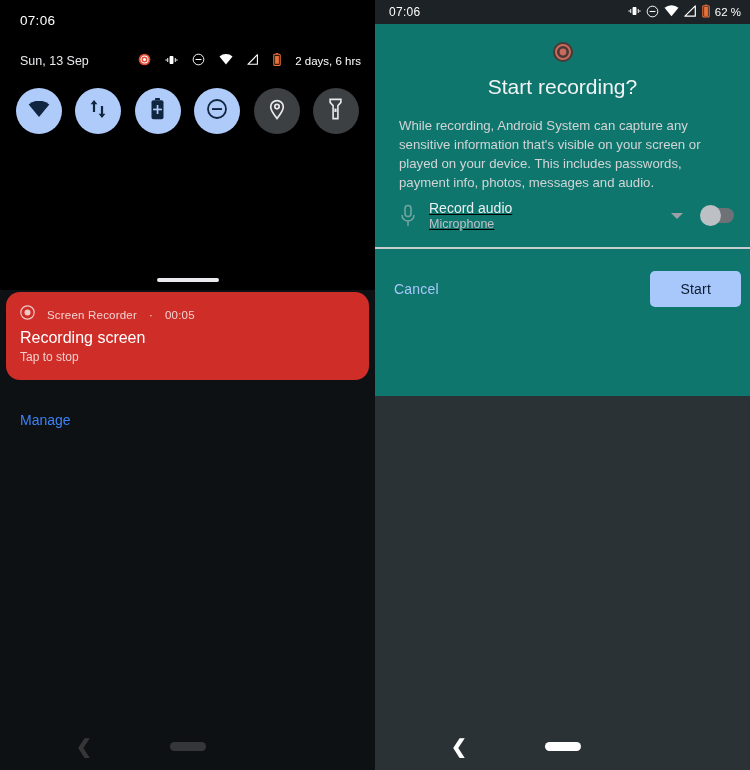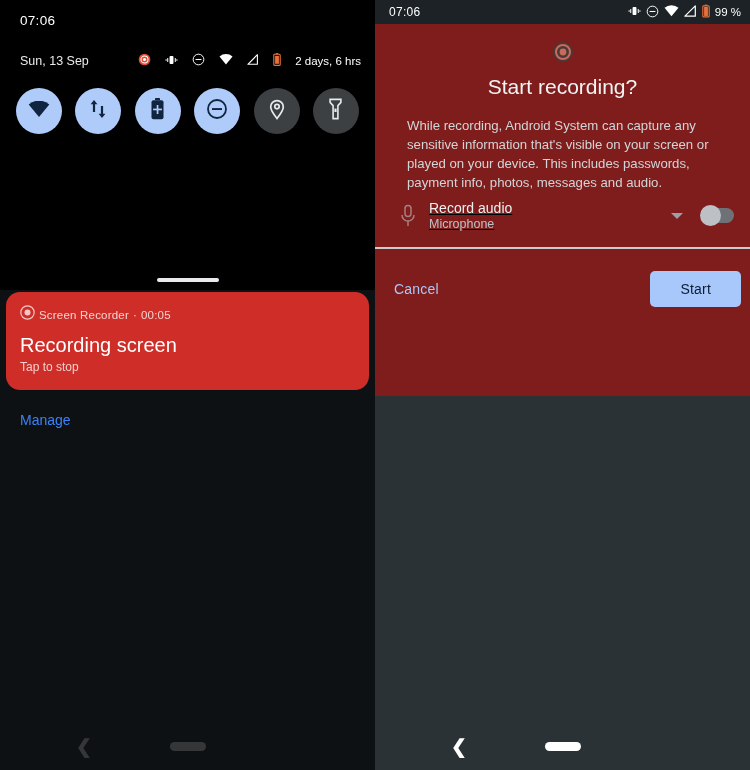--- a/index.html
+++ b/index.html
@@ -76,48 +76,48 @@
   .tile.on  { background: #aecbfa; }
   .tile.off { background: #3c4043; }
   .drag-handle {
     position: absolute; bottom: 8px; left: 50%; transform: translateX(-50%);
     width: 62px; height: 4px; border-radius: 2px; background: #e8eaed;
   }
   .notif {
     position: absolute; top: 292px; left: 6px; right: 6px;
     background: #cf2d28; border-radius: 14px; padding: 13px 14px 16px 14px;
   }
-  .notif-head { display: flex; align-items: center; gap: 4px; }
+  .notif-head { display: flex; align-items: center; gap: 12px; }
   .notif-app { font-size: 11.5px; color: #f3d3d1; letter-spacing: .2px; }
-  .notif-title { margin-top: 10px; font-size: 20px; color: #ffffff; }
+  .notif-title { margin-top: 5px; font-size: 16px; color: #ffffff; }
   .notif-sub  { margin-top: 3px; font-size: 12px; color: #f2cfcd; }
   .manage {
     position: absolute; top: 412px; left: 20px;
     font-size: 14px; color: #3b82f6; font-weight: 500;
   }
 
   
   .r-statusbar {
     position: absolute; top: 0; left: 0; right: 0; height: 24px;
     background: #1c2226; display: flex; align-items: center;
     justify-content: space-between; padding: 0 9px 0 14px;
   }
   .r-clock { font-size: 12px; color: #fff; letter-spacing: .3px; }
   .r-icons { display: flex; align-items: center; gap: 5px; color: #fff; font-size: 11.5px; }
   .dialog {
     position: absolute; top: 24px; left: 0; right: 0; height: 372px;
-    background: #7f1d1d;
+    background: #0f766e;
   }
   .dlg-icon { margin: 17px auto 0; width: 22px; height: 22px; }
   .dlg-title {
     margin-top: 12px; text-align: center; font-size: 21px;
     color: #f1f3f4; font-weight: 400;
   }
   .dlg-body {
-    margin: 17px 20px 0 32px; font-size: 13.2px; line-height: 1.45;
+    margin: 17px 20px 0 24px; font-size: 13.2px; line-height: 1.45;
     color: #d2d4d6;
   }
   .opt-row {
     display: flex; align-items: center; margin: 0 16px; height: 46px; text-decoration: underline;
   }
   .opt-row:first-of-type { margin-top: 16px; }
   .opt-ico { width: 34px; display: flex; justify-content: center; opacity: .55; }
   .opt-texts { flex: 1; padding-left: 4px; }
   .opt-title { font-size: 14px; color: #eceff1; }
   .opt-sub { font-size: 12.5px; color: #bdc1c6; margin-top: 1px; }
@@ -457,21 +457,21 @@
               <path d="M14 1v13H1z" stroke="#fff" stroke-width="1.5" stroke-linejoin="round"></path>
             </svg>
         </span>
         <span>
           <svg width="8" height="14" viewBox="0 0 10 16">
               <rect x="3.4" y="0" width="3.2" height="1.4" fill="#e8703a"></rect>
               <rect x="1" y="1.4" width="8" height="14" rx="1.2" fill="none" stroke="#e8703a" stroke-width="1.4"></rect>
               <rect x="2.6" y="2.6" width="4.8" height="11.6" fill="#e8703a"></rect>
             </svg>
         </span>
-        <span>99 %</span>
+        <span>62 %</span>
       </div>
     </div>
 
     <div class="dialog">
       <div class="dlg-icon">
         <svg width="22" height="22" viewBox="0 0 22 22">
             <circle cx="11" cy="11" r="10" fill="#4a3836"></circle>
             <circle cx="11" cy="11" r="7" fill="none" stroke="#c96b5c" stroke-width="2"></circle>
             <circle cx="11" cy="11" r="3.4" fill="#c96b5c"></circle>
           </svg>

